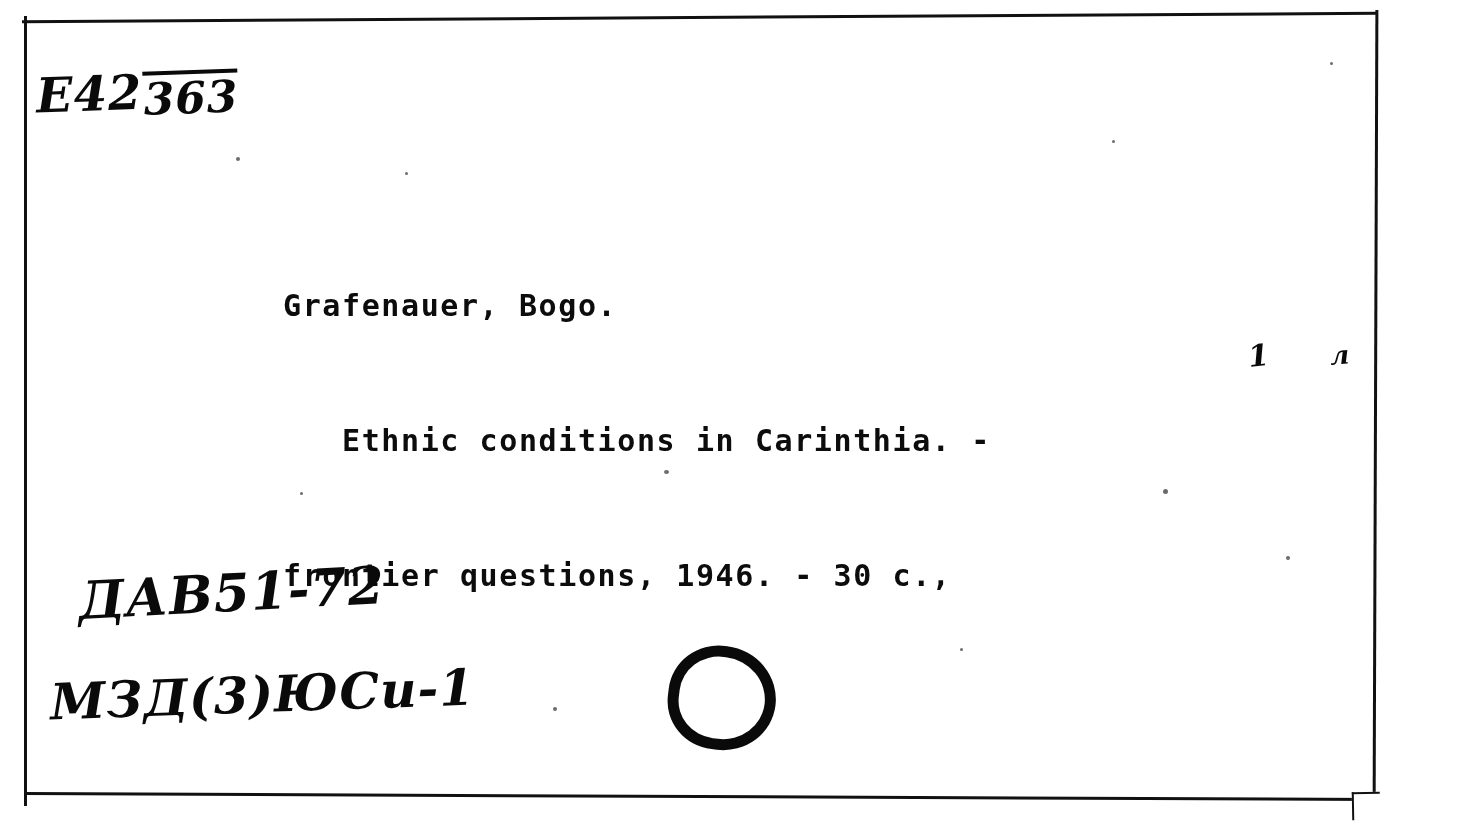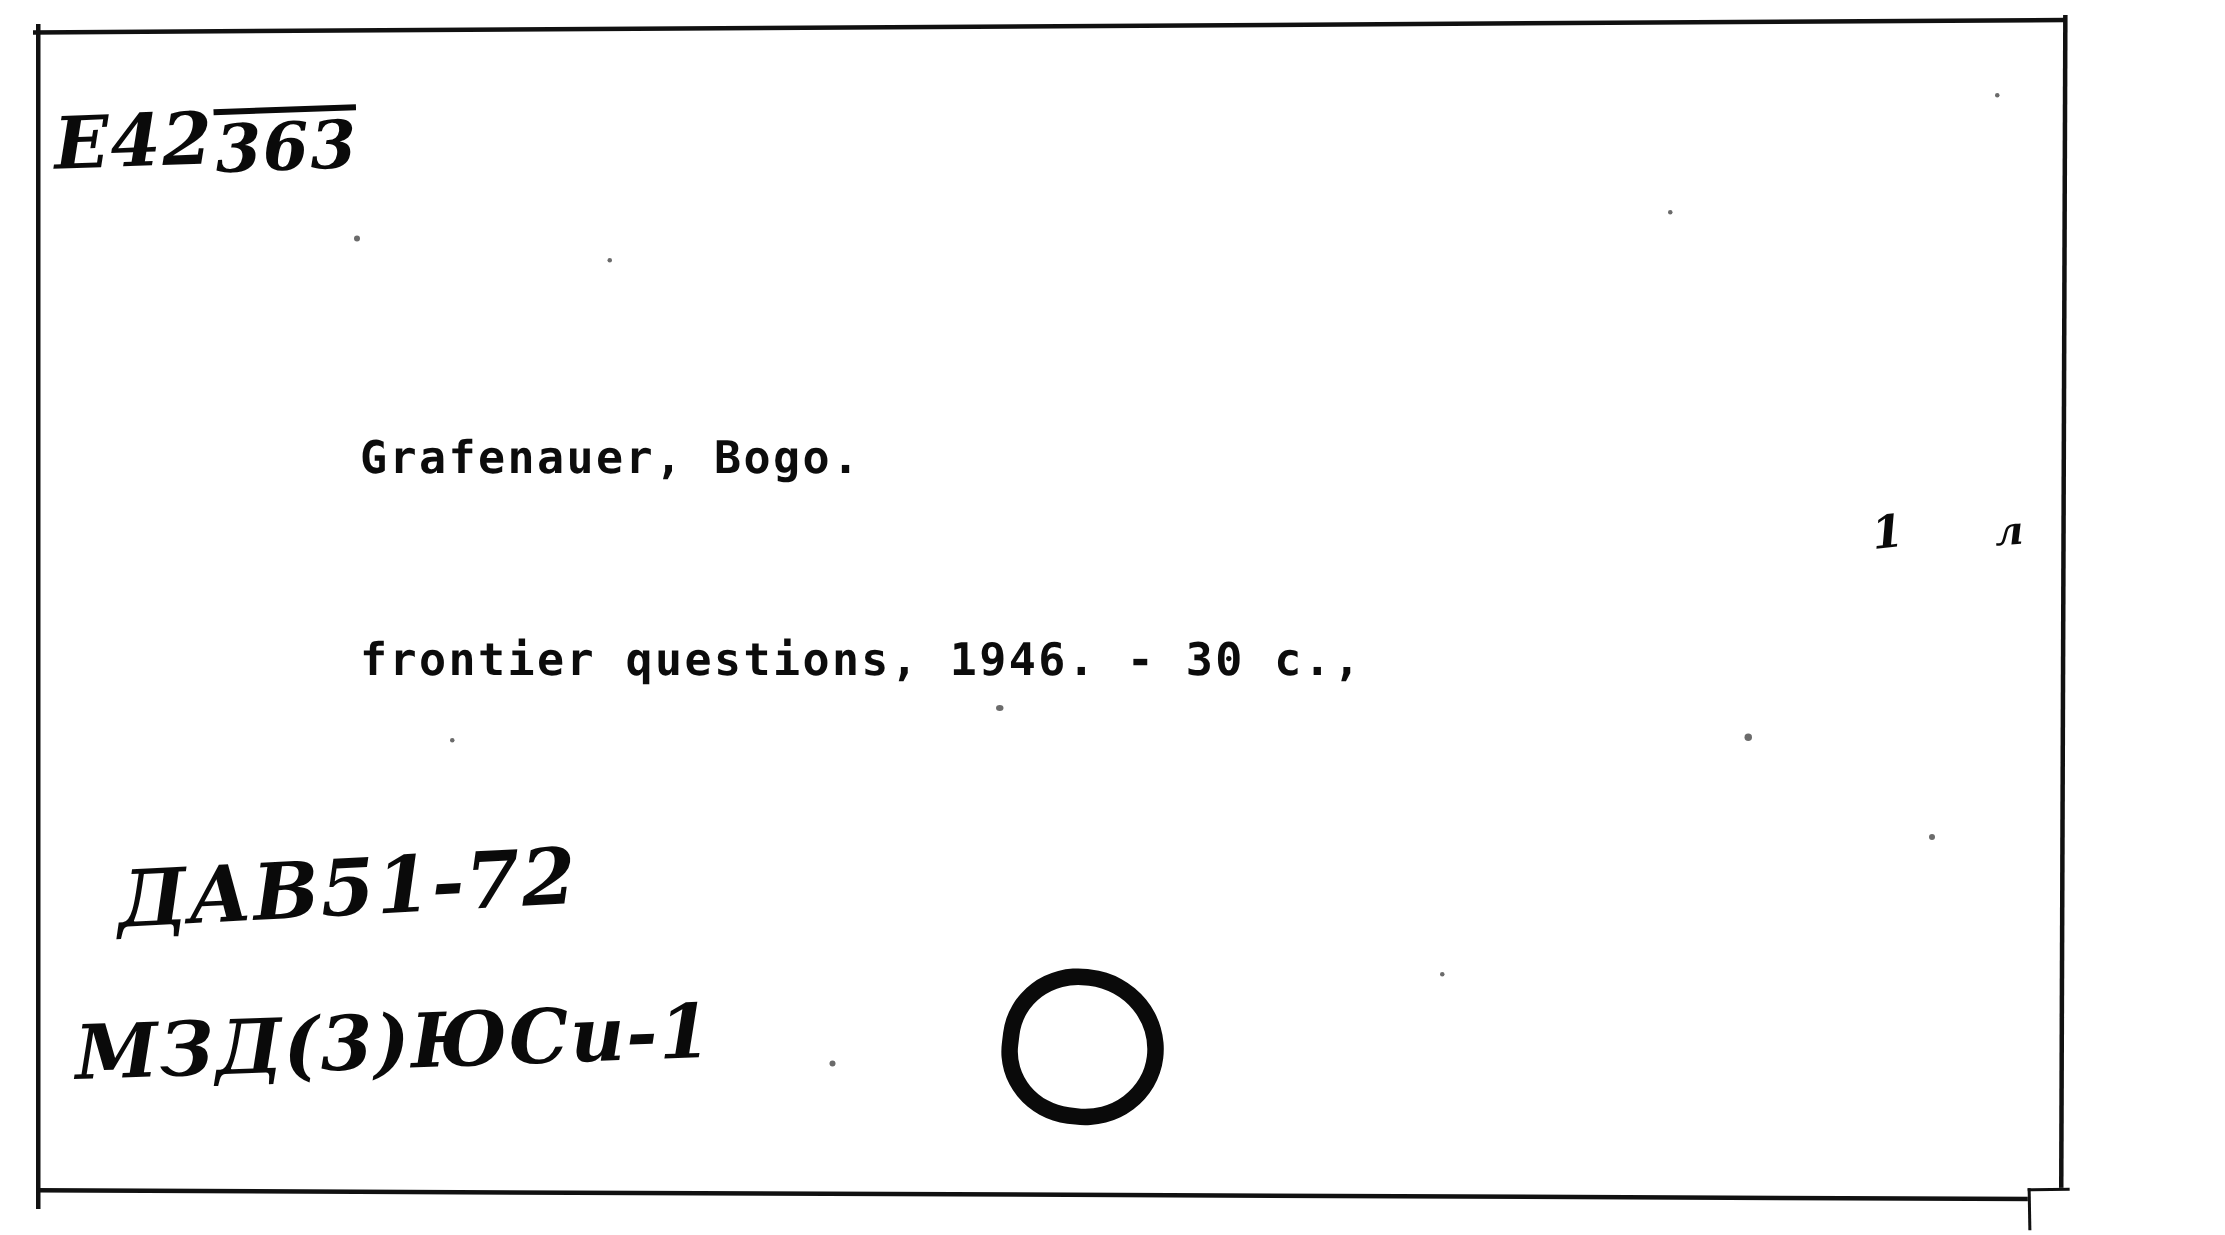--- a/index.html
+++ b/index.html
@@ -104,20 +104,21 @@
     font-size: 30px;
     line-height: 45px;
     color: #0c0c0c;
     letter-spacing: 1.6px;
     white-space: pre;
     font-weight: 600;
   }
   .typed-block .line-wrap {
     position: relative;
     display: block;
+    margin-left: 43px;
   }
   .supers {
     position: absolute;
     font-family: "DejaVu Serif", serif;
     font-weight: bold;
     font-style: italic;
     color: #0a0a0a;
   }
   #copies-mark {
     left: 1248px;
@@ -177,20 +178,21 @@
   <div class="card-edge-right"></div>
   <div class="card-edge-bottom"></div>
   <div class="card-corner-nick"></div>
 
   <div class="handwriting" id="shelfmark">
     <span class="num">E42</span><span class="frac">363</span>
   </div>
 
   <div class="typed-block">
     <span class="typed-line line-wrap">Grafenauer, Bogo.</span>
+    <span class="typed-line line-wrap">   Ethnic conditions in Carinthia. -</span>
     <span class="typed-line line-wrap">frontier questions, 1946. - 30 c.,</span>
     
   </div>
 
   <span class="supers" id="copies-mark">1</span>
   <span class="supers" id="copies-tick">л</span>
 
   <div class="handwriting" id="classmark-1">ДАВ51-72</div>
   <div class="handwriting" id="classmark-2">МЗД(3)ЮСи-1</div>
 

